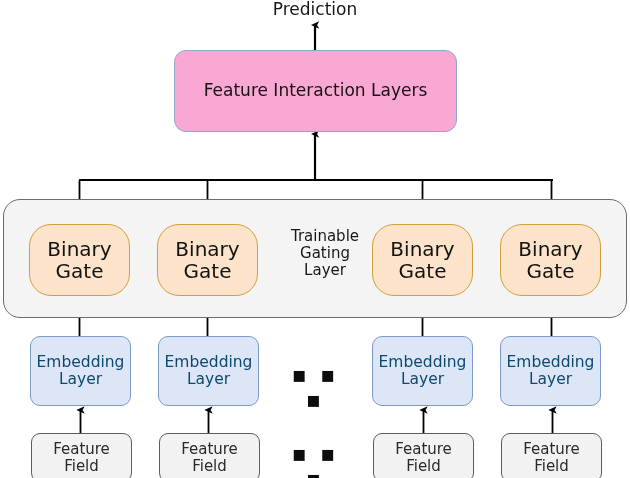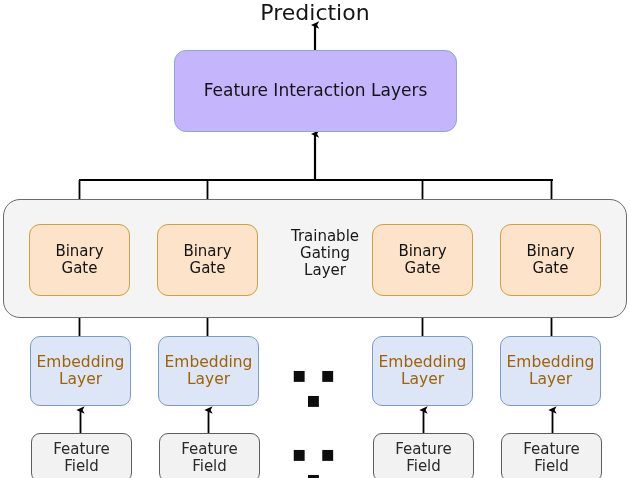--- a/index.html
+++ b/index.html
@@ -46,31 +46,31 @@
   .plain-label {
     position: absolute;
     text-align: center;
     white-space: pre-line;
     line-height: 1.14;
   }
   #prediction-label {
     left: 215px;
     top: 0px;
     width: 200px;
-    font-size: 22px;
+    font-size: 17px;
     color: #161616;
   }
 
   
   #feature-interaction-layers {
     left: 174px;
     top: 50px;
     width: 283px;
     height: 82px;
-    background: #c4b5fd;
+    background: #f9a8d4;
     border: 1.3px solid #8fa8cd;
     border-radius: 12px;
     font-size: 17px;
     color: #141414;
   }
 
   
   #gating-container {
     left: 3px;
     top: 199px;
@@ -81,22 +81,22 @@
     border-radius: 17px;
   }
 
   
   .gate-box {
     top: 224px;
     width: 101px;
     height: 72px;
     background: #fce3c9;
     border: 1.6px solid #d0a03c;
-    border-radius: 11px;
-    font-size: 15px;
+    border-radius: 22px;
+    font-size: 20px;
     color: #131313;
   }
   #gate-1 { left: 29px; }
   #gate-2 { left: 157px; }
   #gate-3 { left: 372px; }
   #gate-4 { left: 500px; }
 
   
   #gating-layer-caption {
     left: 265px;
@@ -108,21 +108,21 @@
 
   
   .embedding-box {
     top: 336px;
     width: 101px;
     height: 70px;
     background: #dce6f6;
     border: 1.5px solid #7d9ac6;
     border-radius: 10px;
     font-size: 15.5px;
-    color: #a16207;
+    color: #0c4a6e;
   }
   #embedding-1 { left: 30px; }
   #embedding-2 { left: 158px; }
   #embedding-3 { left: 372px; }
   #embedding-4 { left: 500px; }
 
   
   .field-box {
     top: 433px;
     width: 101px;

